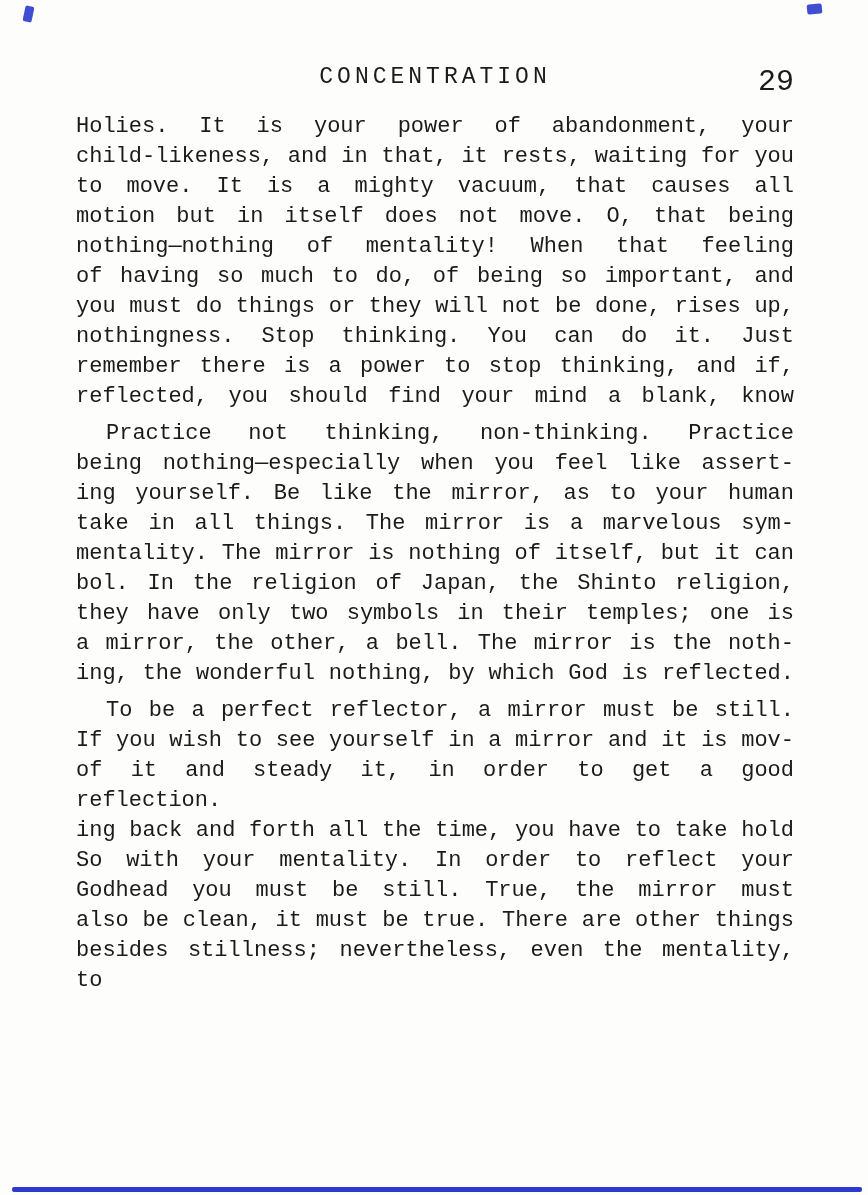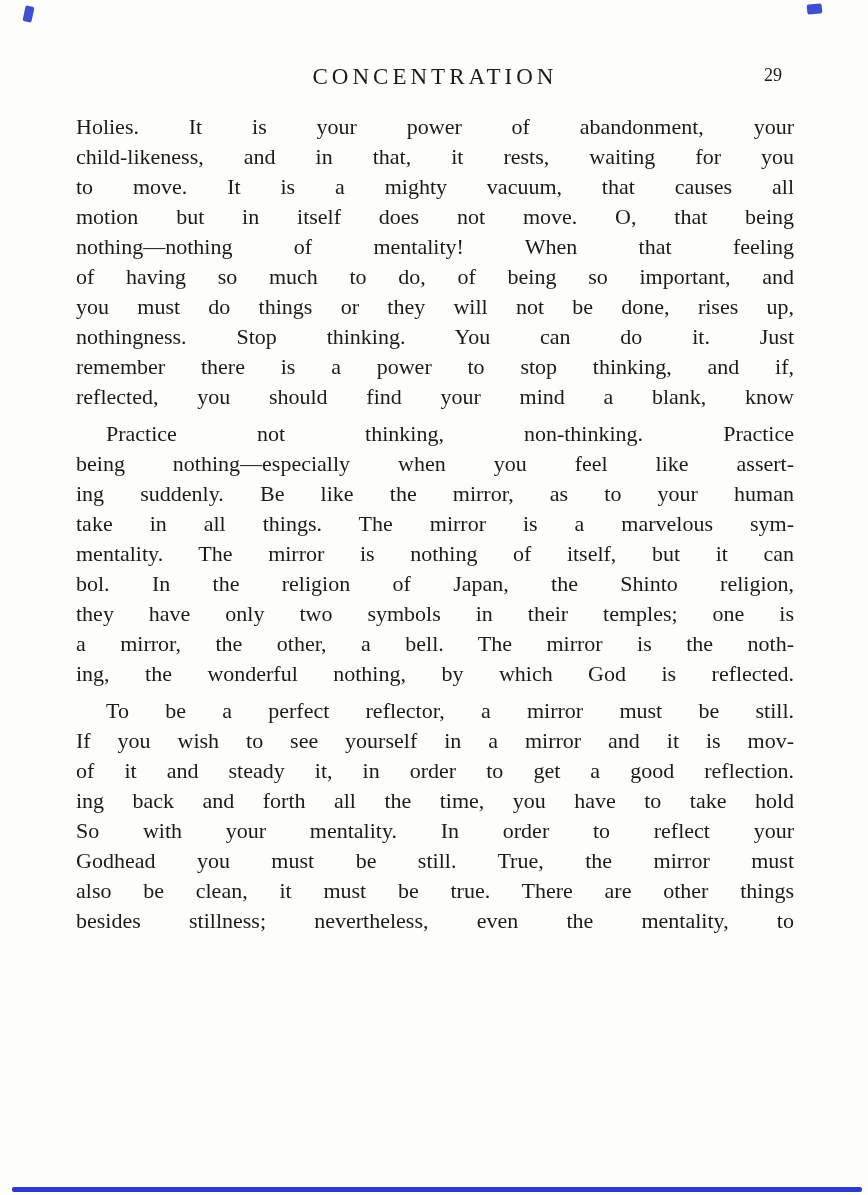--- a/index.html
+++ b/index.html
@@ -7,43 +7,43 @@
     padding: 0;
     background: #e8e8e8;
   }
   .page {
     position: relative;
     width: 868px;
     height: 1195px;
     margin: 0 auto;
     background: #fdfdfb;
     overflow: hidden;
-    font-family: Liberation Serif, serif;
+    font-family: Liberation Mono, monospace;
     color: #1d1b19;
   }
 
   
   .header {
     position: absolute;
     top: 64px;
     left: 76px;
     width: 718px;
     height: 32px;
   }
   .title {
     text-align: center;
     font-size: 23px;
     letter-spacing: 4px;
     font-weight: 500;
   }
   .pagenum {
     position: absolute;
-    right: 12px;
+    right: 0;
     top: 1px;
-    font-size: 18px;
+    font-size: 30px;
   }
 
   
   .text-block {
     position: absolute;
     top: 112px;
     left: 76px;
     width: 718px;
     font-size: 22px;
     line-height: 30px;
@@ -115,21 +115,21 @@
         <div class="line">nothing—nothing of mentality! When that feeling</div>
         <div class="line">of having so much to do, of being so important, and</div>
         <div class="line">you must do things or they will not be done, rises up,</div>
         <div class="line">nothingness. Stop thinking. You can do it. Just</div>
         <div class="line">remember there is a power to stop thinking, and if,</div>
         <div class="line">reflected, you should find your mind a blank, know</div>
       </div>
       <div class="paragraph">
         <div class="line indent">Practice not thinking, non-thinking. Practice</div>
         <div class="line">being nothing—especially when you feel like assert-</div>
-        <div class="line">ing suddenly. Be like the mirror, as to your human</div>
+        <div class="line">ing yourself. Be like the mirror, as to your human</div>
         <div class="line">take in all things. The mirror is a marvelous sym-</div>
         <div class="line">mentality. The mirror is nothing of itself, but it can</div>
         <div class="line">bol. In the religion of Japan, the Shinto religion,</div>
         <div class="line">they have only two symbols in their temples; one is</div>
         <div class="line">a mirror, the other, a bell. The mirror is the noth-</div>
         <div class="line">ing, the wonderful nothing, by which God is reflected.</div>
       </div>
       <div class="paragraph">
         <div class="line indent">To be a perfect reflector, a mirror must be still.</div>
         <div class="line">If you wish to see yourself in a mirror and it is mov-</div>

